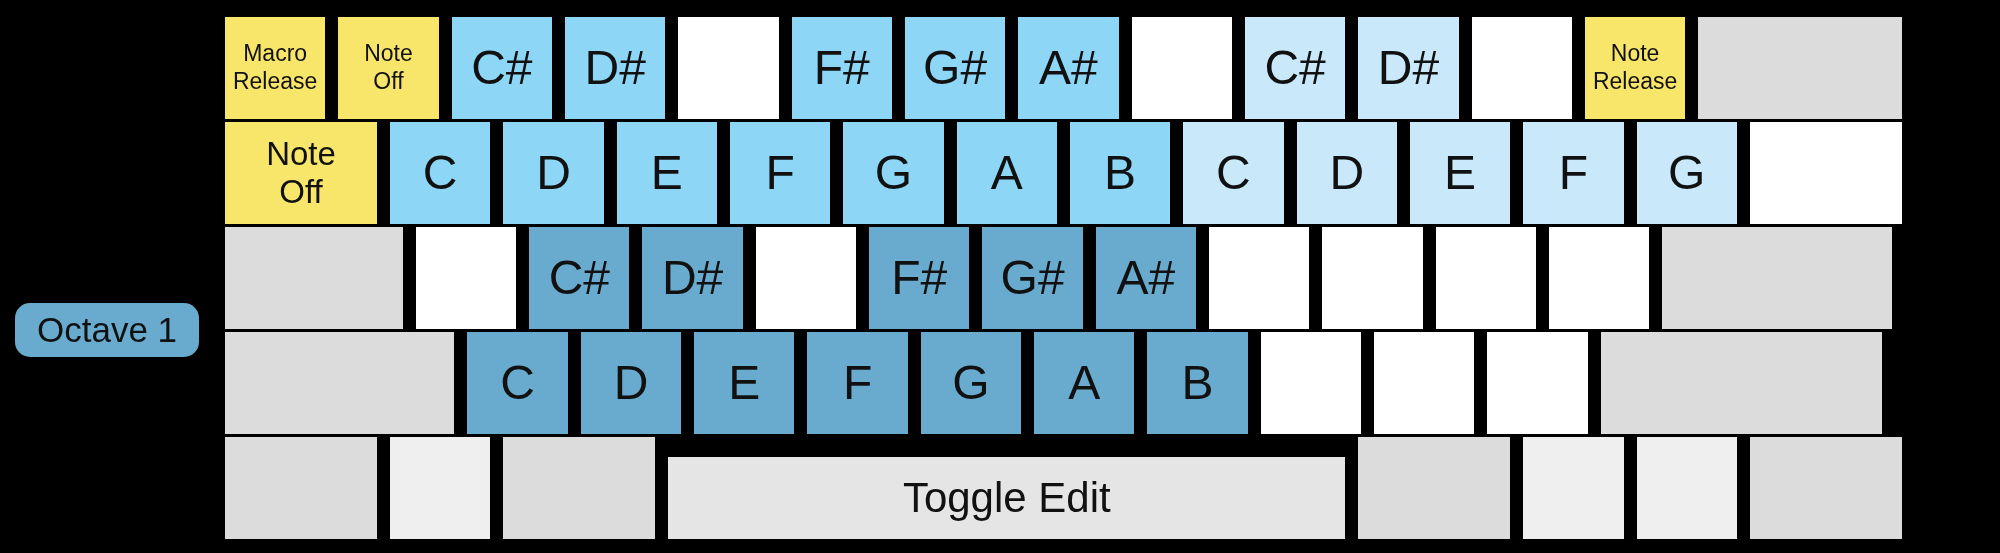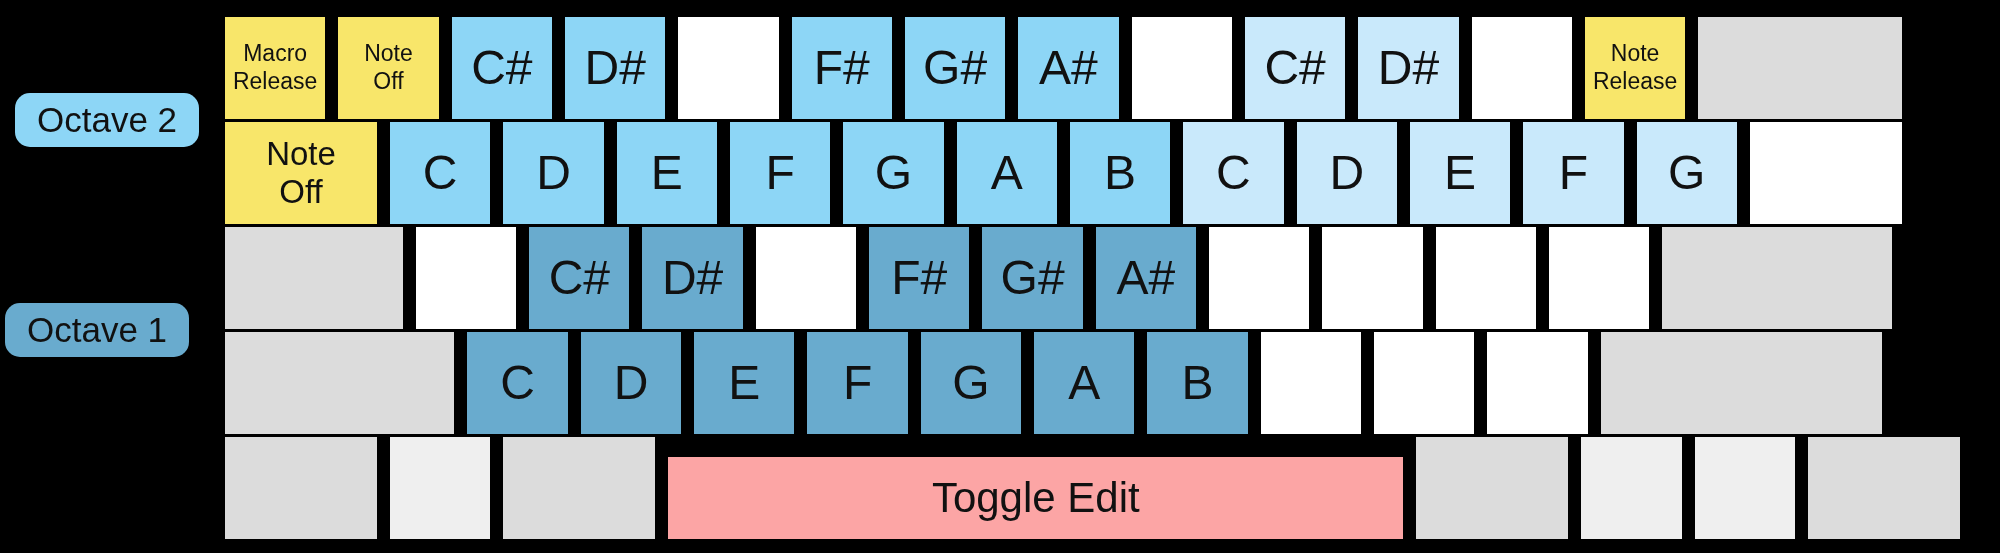--- a/index.html
+++ b/index.html
@@ -17,28 +17,27 @@
   .sz-xs{font-size:23px;line-height:1.2;}
   .sz-md{font-size:33px;line-height:1.15;}
   .sz-lg{font-size:48px;line-height:1;}
   .sz-xl{font-size:42px;line-height:1;}
   .octave-label{
     position:absolute;height:54px;padding:0 22px;border-radius:15px;
     display:flex;align-items:center;justify-content:center;
     font-size:35px;color:#111;
   }
   #lbl-oct2{left:15px;top:93px;}
-  #lbl-oct1{left:5px;top:303px;}
+  #lbl-oct1{left:15px;top:303px;}
   #lbl-oct3{left:1802px;top:93px;}
 </style>
 </head>
 <body>
 
 <div class="stage">
-  <div class="octave-label" id="lbl-oct2" style="background: rgb(141, 214, 246);">Octave 2</div>
   <div class="octave-label" id="lbl-oct1" style="background: rgb(105, 171, 206);">Octave 1</div>
   <div class="keyboard" id="kb">
       <div class="kb-row">
         <div class="key sz-xs" style="width: 100.33px; background: rgb(248, 230, 106);">Macro
 Release</div>
         <div class="key sz-xs" style="width: 100.33px; background: rgb(248, 230, 106);">Note
 Off</div>
         <div class="key sz-lg" style="width: 100.33px; background: rgb(141, 214, 246);">C#</div>
         <div class="key sz-lg" style="width: 100.33px; background: rgb(141, 214, 246);">D#</div>
         <div class="key sz-lg" style="width: 100.33px; background: rgb(255, 255, 255);"></div>
@@ -96,20 +95,20 @@
         <div class="key sz-lg" style="width: 100.33px; background: rgb(105, 171, 206);">B</div>
         <div class="key sz-lg" style="width: 100.33px; background: rgb(255, 255, 255);"></div>
         <div class="key sz-lg" style="width: 100.33px; background: rgb(255, 255, 255);"></div>
         <div class="key sz-lg" style="width: 100.33px; background: rgb(255, 255, 255);"></div>
         <div class="key sz-lg" style="width: 281.157px; background: rgb(220, 220, 220);"></div>
       </div>
       <div class="kb-row">
         <div class="key sz-lg" style="width: 151.995px; background: rgb(220, 220, 220);"></div>
         <div class="key sz-lg" style="width: 100.33px; background: rgb(239, 239, 239);"></div>
         <div class="key sz-lg" style="width: 151.995px; background: rgb(220, 220, 220);"></div>
-        <div class="key sz-xl" style="width: 735px; background: #fca5a5; margin-top: 20px;">Toggle Edit</div>
+        <div class="key sz-xl" style="width: 677px; background: #e5e5e5; margin-top: 20px;">Toggle Edit</div>
         <div class="key sz-lg" style="width: 151.995px; background: rgb(220, 220, 220);"></div>
         <div class="key sz-lg" style="width: 100.33px; background: rgb(239, 239, 239);"></div>
         <div class="key sz-lg" style="width: 100.33px; background: rgb(239, 239, 239);"></div>
         <div class="key sz-lg" style="width: 151.995px; background: rgb(220, 220, 220);"></div>
       </div>
     </div>
 </div>
 
 </body></html>

